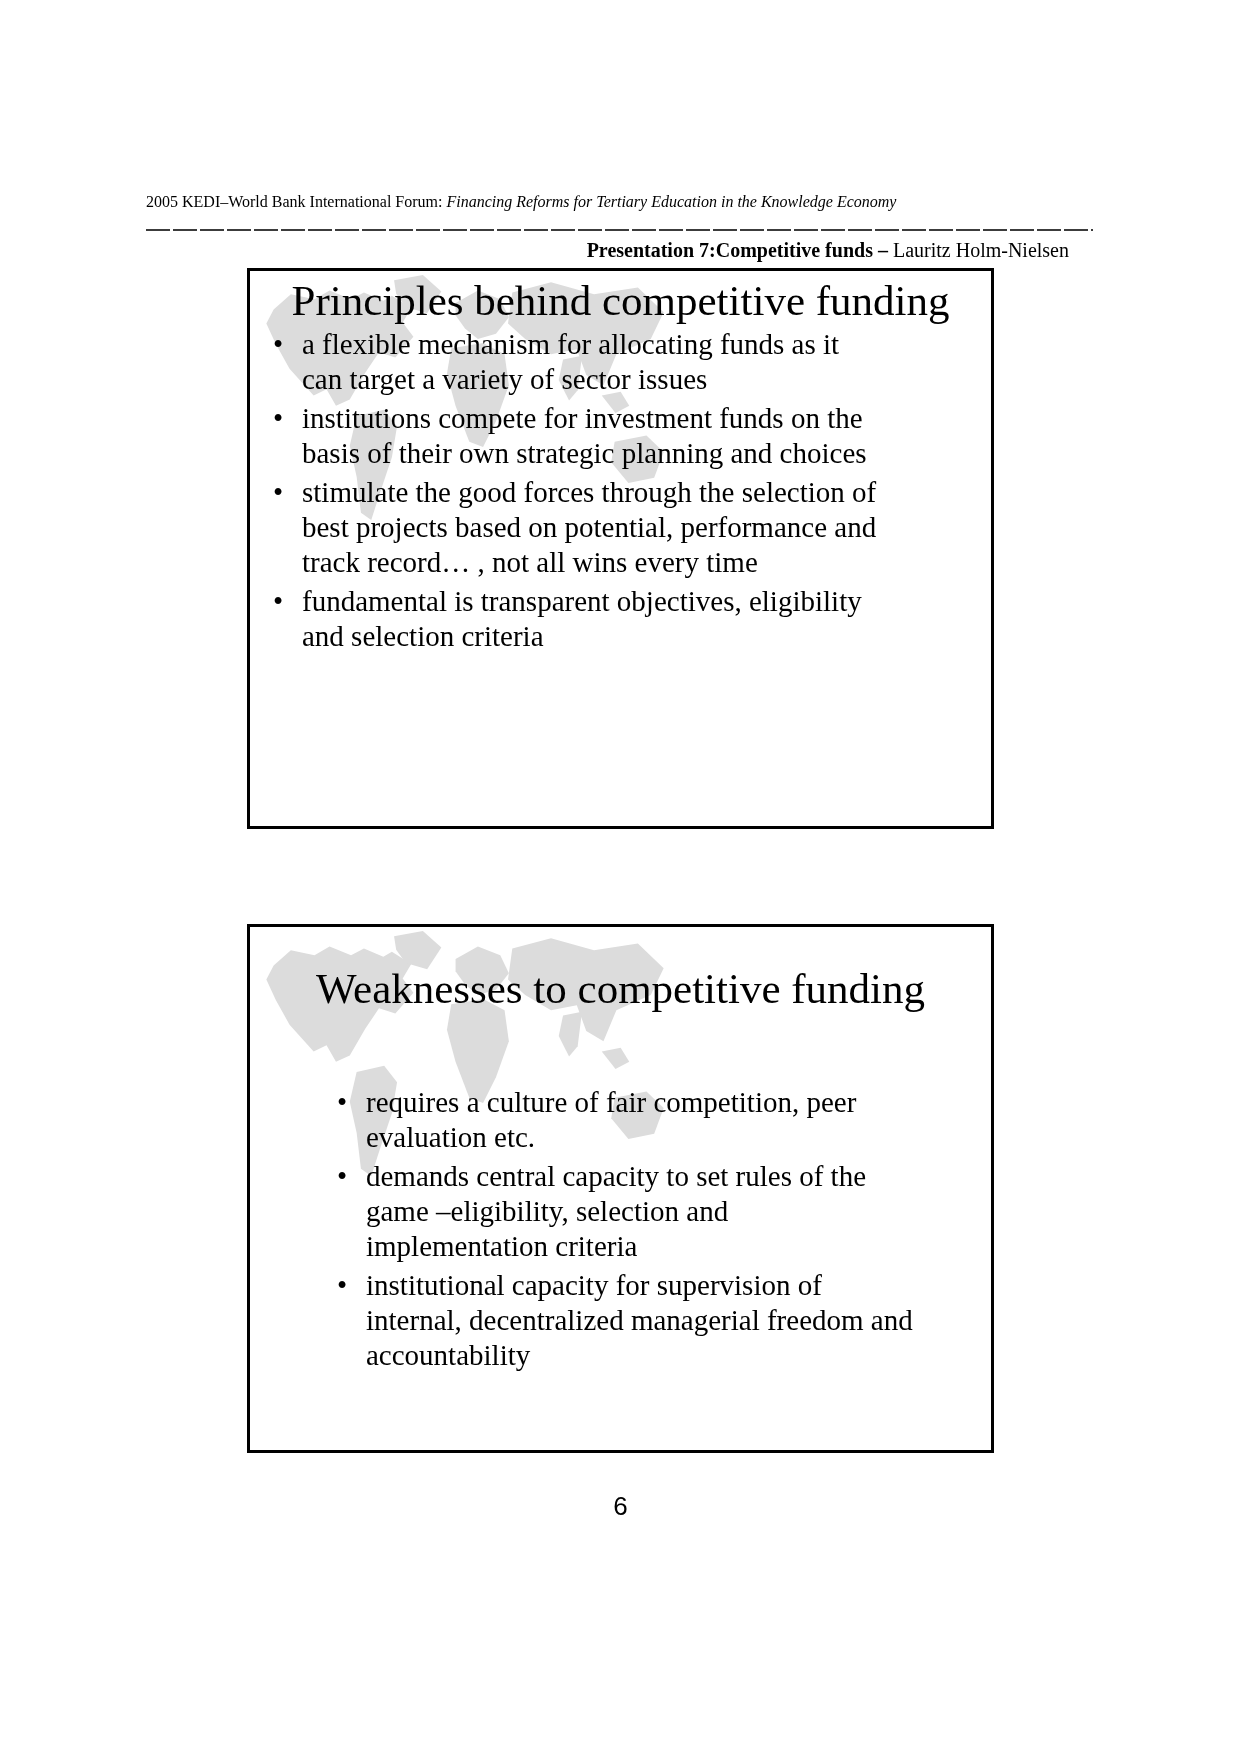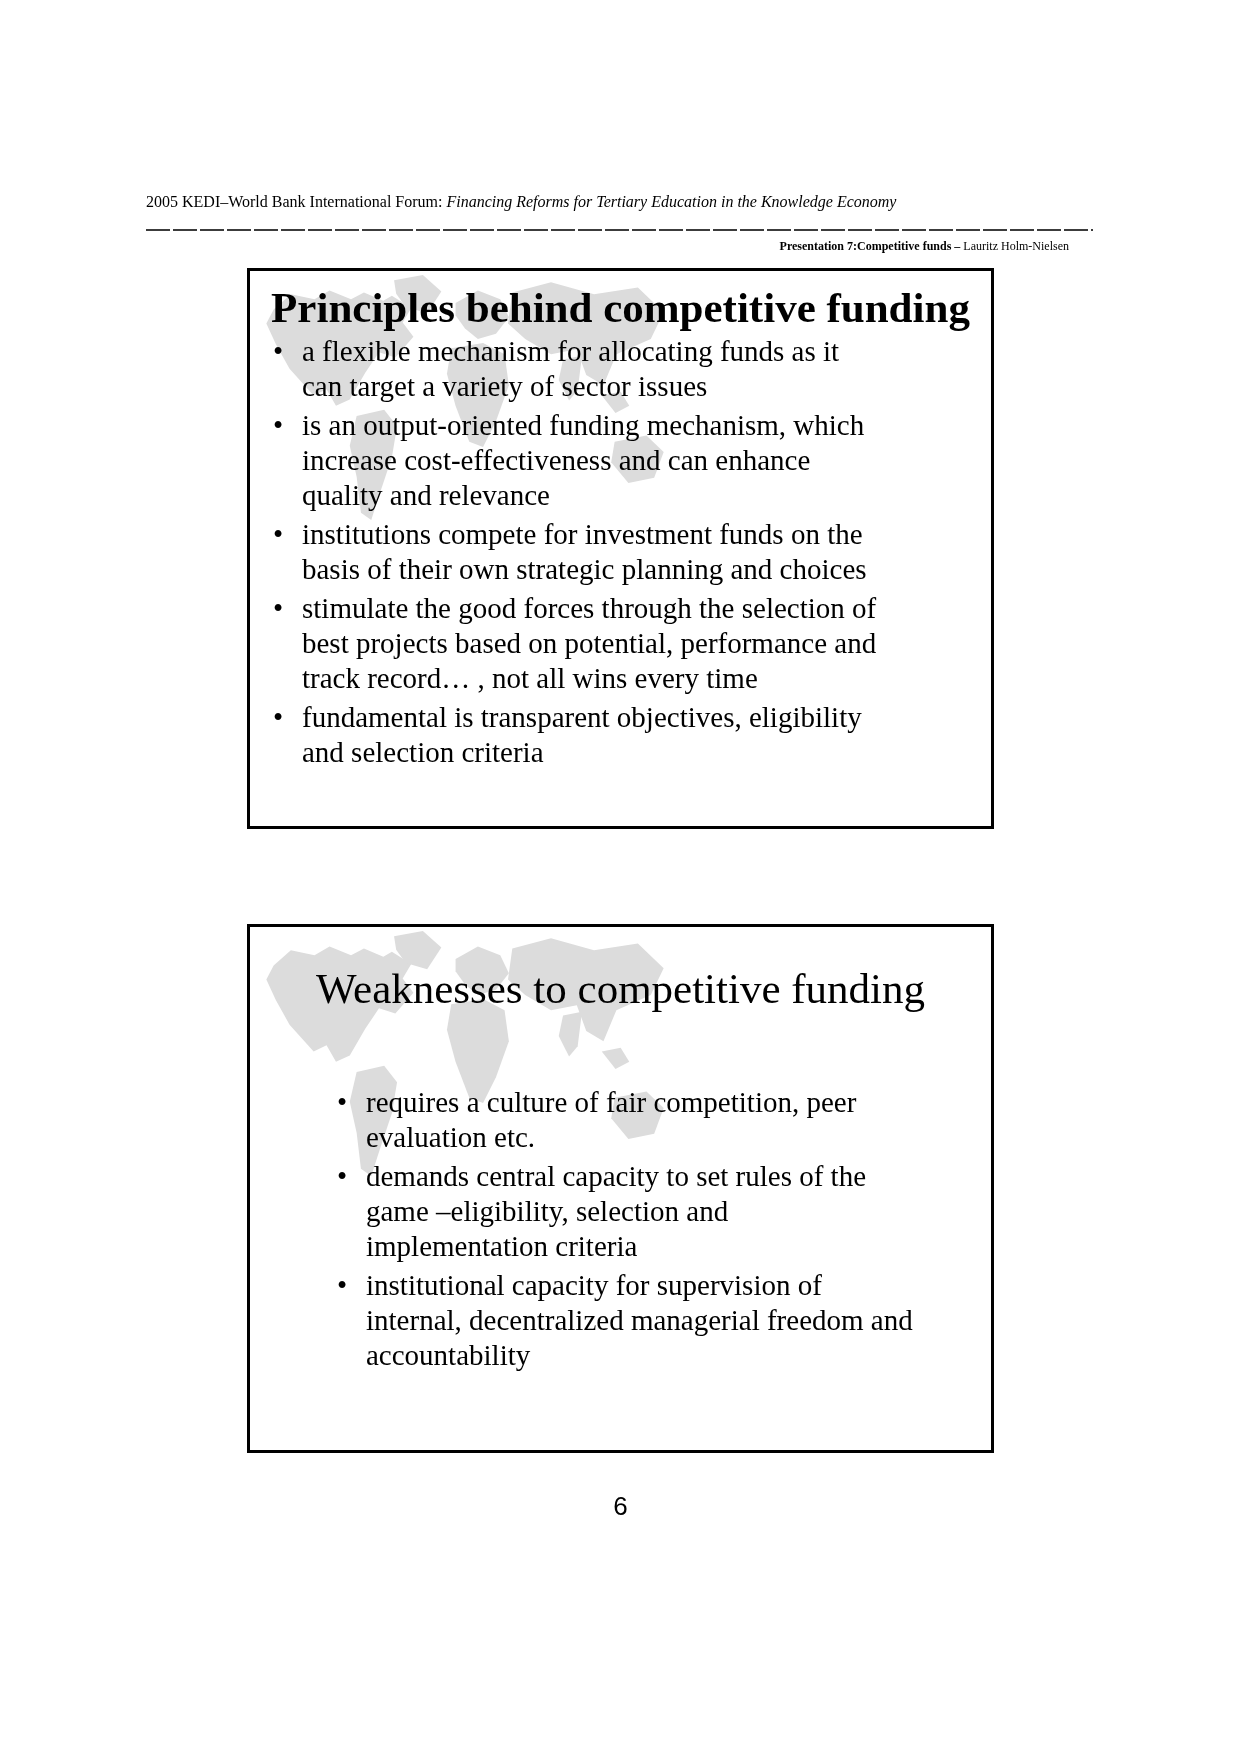--- a/index.html
+++ b/index.html
@@ -9,37 +9,37 @@
   }
   .header-line1{
     position:absolute;left:146px;top:193px;font-size:16px;white-space:nowrap;
   }
   .header-line1 .it{font-style:italic;}
   .header-rule{
     position:absolute;left:146px;top:229px;width:947px;height:2px;
     background:repeating-linear-gradient(90deg,#3c3c3c 0 24px,transparent 24px 27px);
   }
   .header-line2{
-    position:absolute;top:239px;right:171px;font-size:12px;white-space:nowrap;text-align:right;
+    position:absolute;top:239px;right:171px;font-size:20px;white-space:nowrap;text-align:right;
   }
   .header-line2 .bd{font-weight:bold;}
   .slide{
     position:absolute;left:247px;width:747px;border:3px solid #000;
     box-sizing:border-box;background:#fff;
   }
   .slide1{top:268px;height:561px;}
   .slide2{top:924px;height:529px;}
   .map{
     position:absolute;left:0;top:0;width:430px;height:288px;z-index:1;pointer-events:none;
   }
   .slide-title{
     position:relative;z-index:2;margin:0 8px;font-weight:normal;
     font-size:43px;line-height:52px;text-align:center;letter-spacing:0px;
   }
-  .slide1 .slide-title{margin-top:11px;font-weight:bold;}
+  .slide1 .slide-title{margin-top:4px;}
   .slide2 .slide-title{margin-top:36px;}
   .bullets{
     position:relative;z-index:2;list-style:none;margin:0;padding:0;
     font-size:29px;line-height:35px;
   }
   .bullets1{}
   .bullets2{margin-top:70px;}
   .bullets li{position:relative;margin:0 6px 4px 0;}
   .bullets1 li{padding-left:52px;}
   .bullets2 li{padding-left:72px;margin-left:44px;}
@@ -74,23 +74,20 @@
       <path d="M610,42 L700,22 800,45 902,32 962,80 932,132 852,162 822,222 782,202 760,152 700,162 640,132 600,102 Z"></path>
       <path d="M728,172 L772,165 762,232 742,252 718,212 Z"></path>
       <path d="M818,242 L862,235 882,262 850,276 Z"></path>
       <path d="M848,332 L922,320 962,352 940,402 880,412 840,372 Z"></path>
     </g>
   </svg>
   <h2 class="slide-title">Principles behind competitive funding</h2>
   <ul class="bullets bullets1">
     <li><span class="bullet-text">a flexible mechanism for allocating funds as it
 can target a variety of sector issues</span></li>
-    <li><span class="bullet-text">is an output-oriented funding mechanism, which
-increase cost-effectiveness and can enhance
-quality and relevance</span></li>
     <li><span class="bullet-text">institutions compete for investment funds on the
 basis of their own strategic planning and choices</span></li>
     <li><span class="bullet-text">stimulate the good forces through the selection of
 best projects based on potential, performance and
 track record… , not all wins every time</span></li>
     <li><span class="bullet-text">fundamental is transparent objectives, eligibility
 and selection criteria</span></li>
   </ul>
 </section>
 

